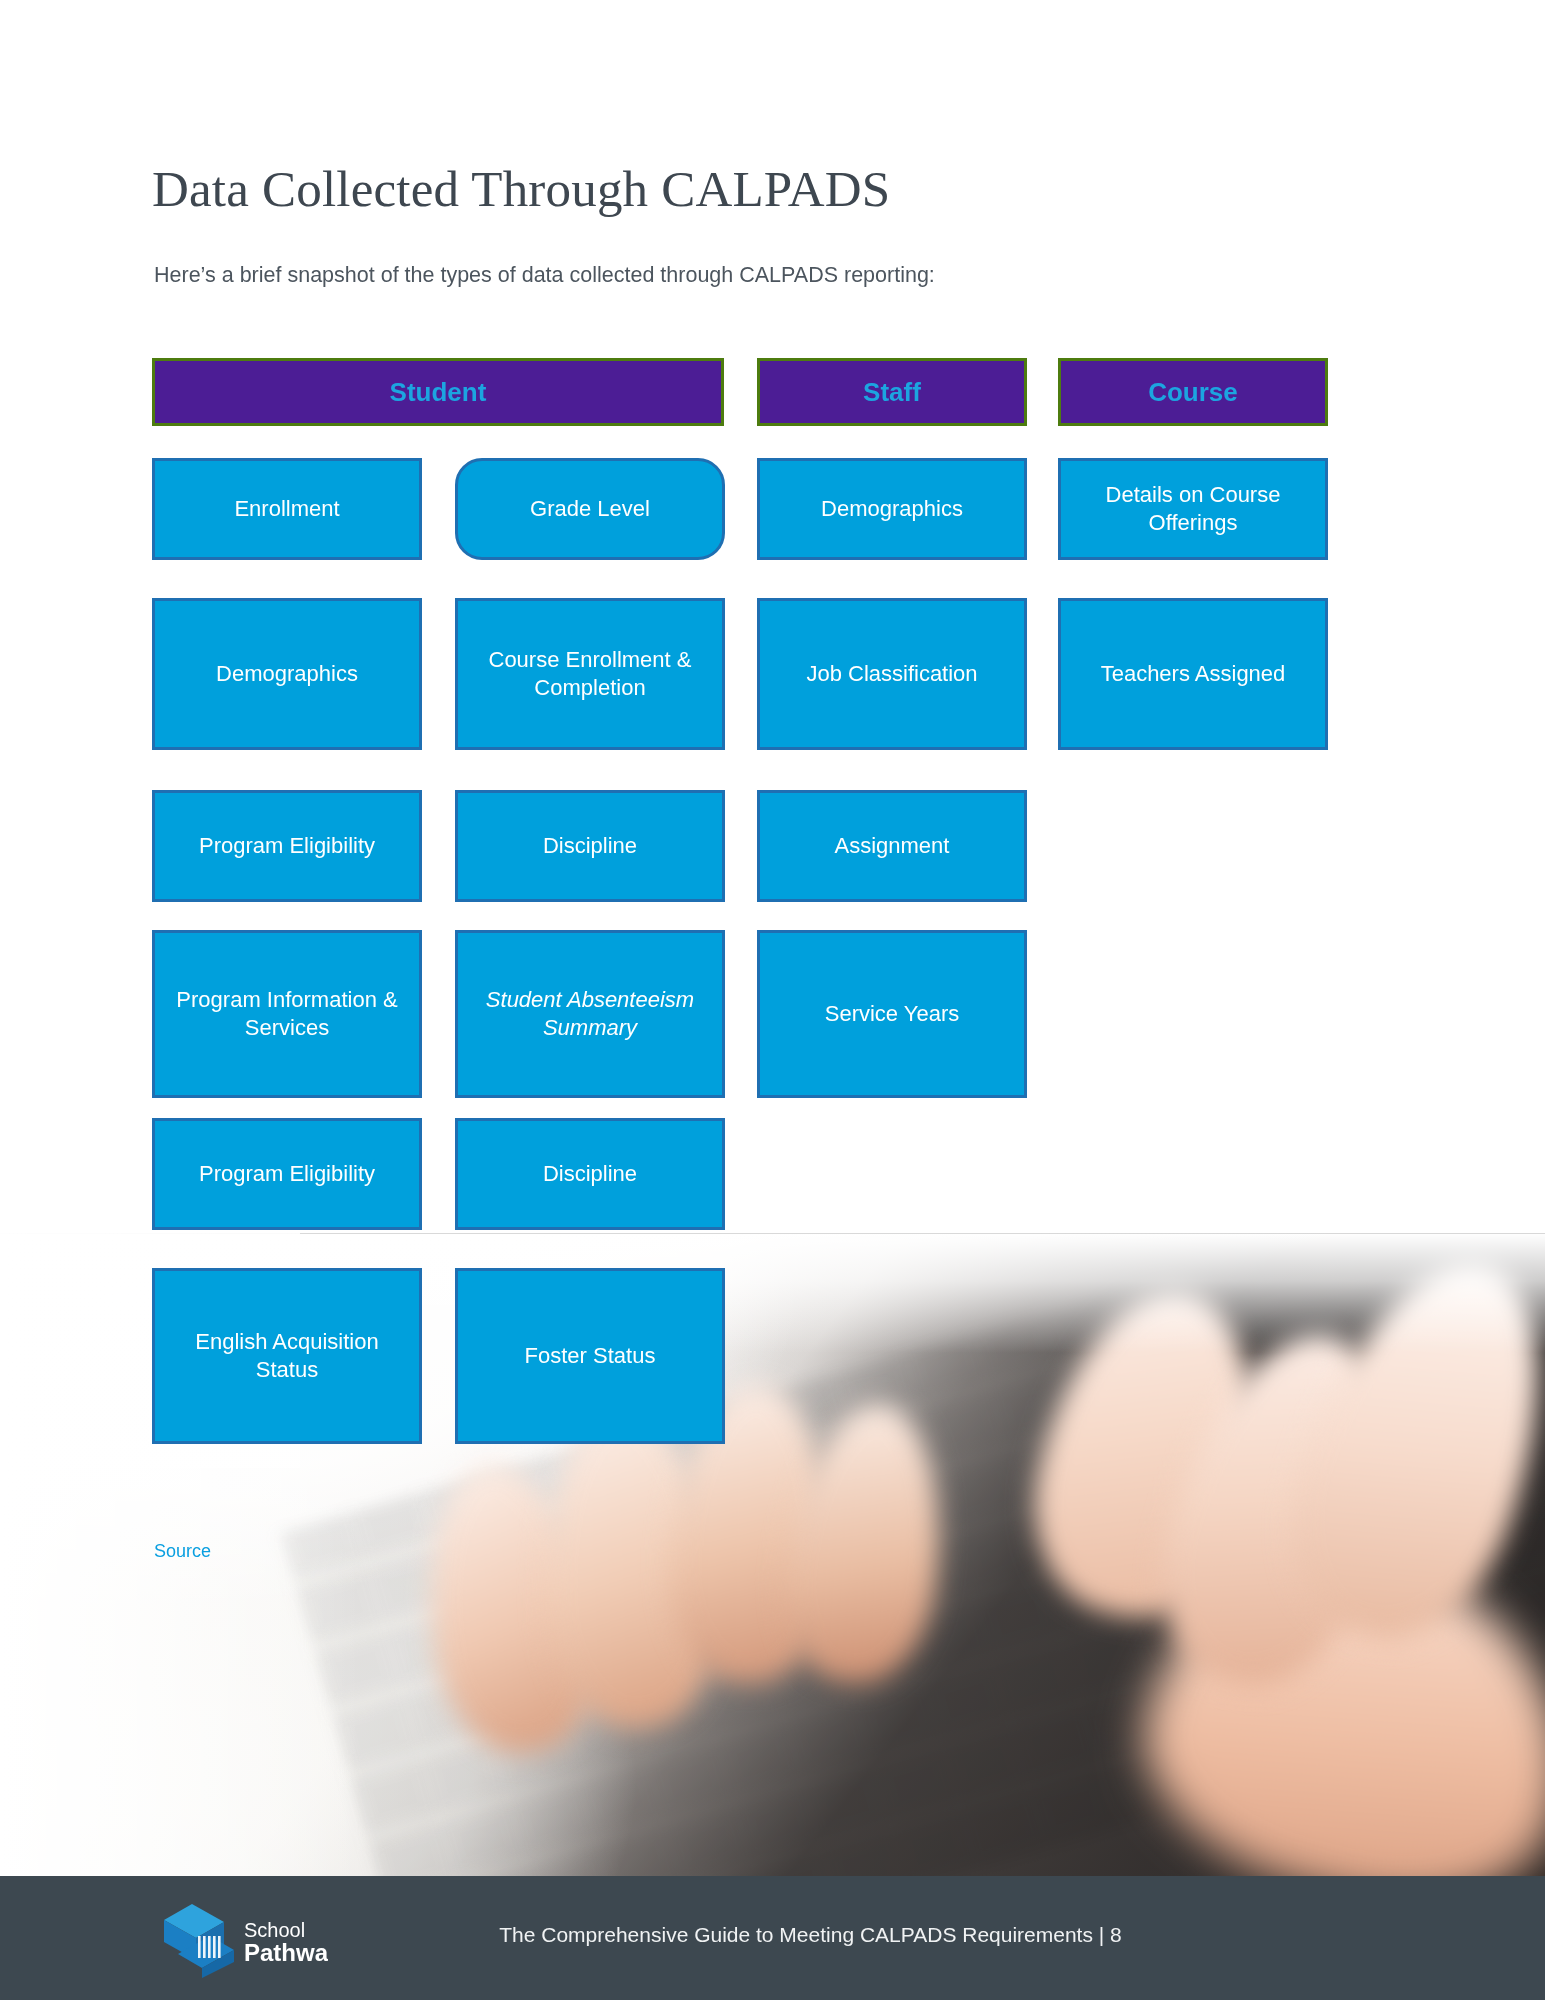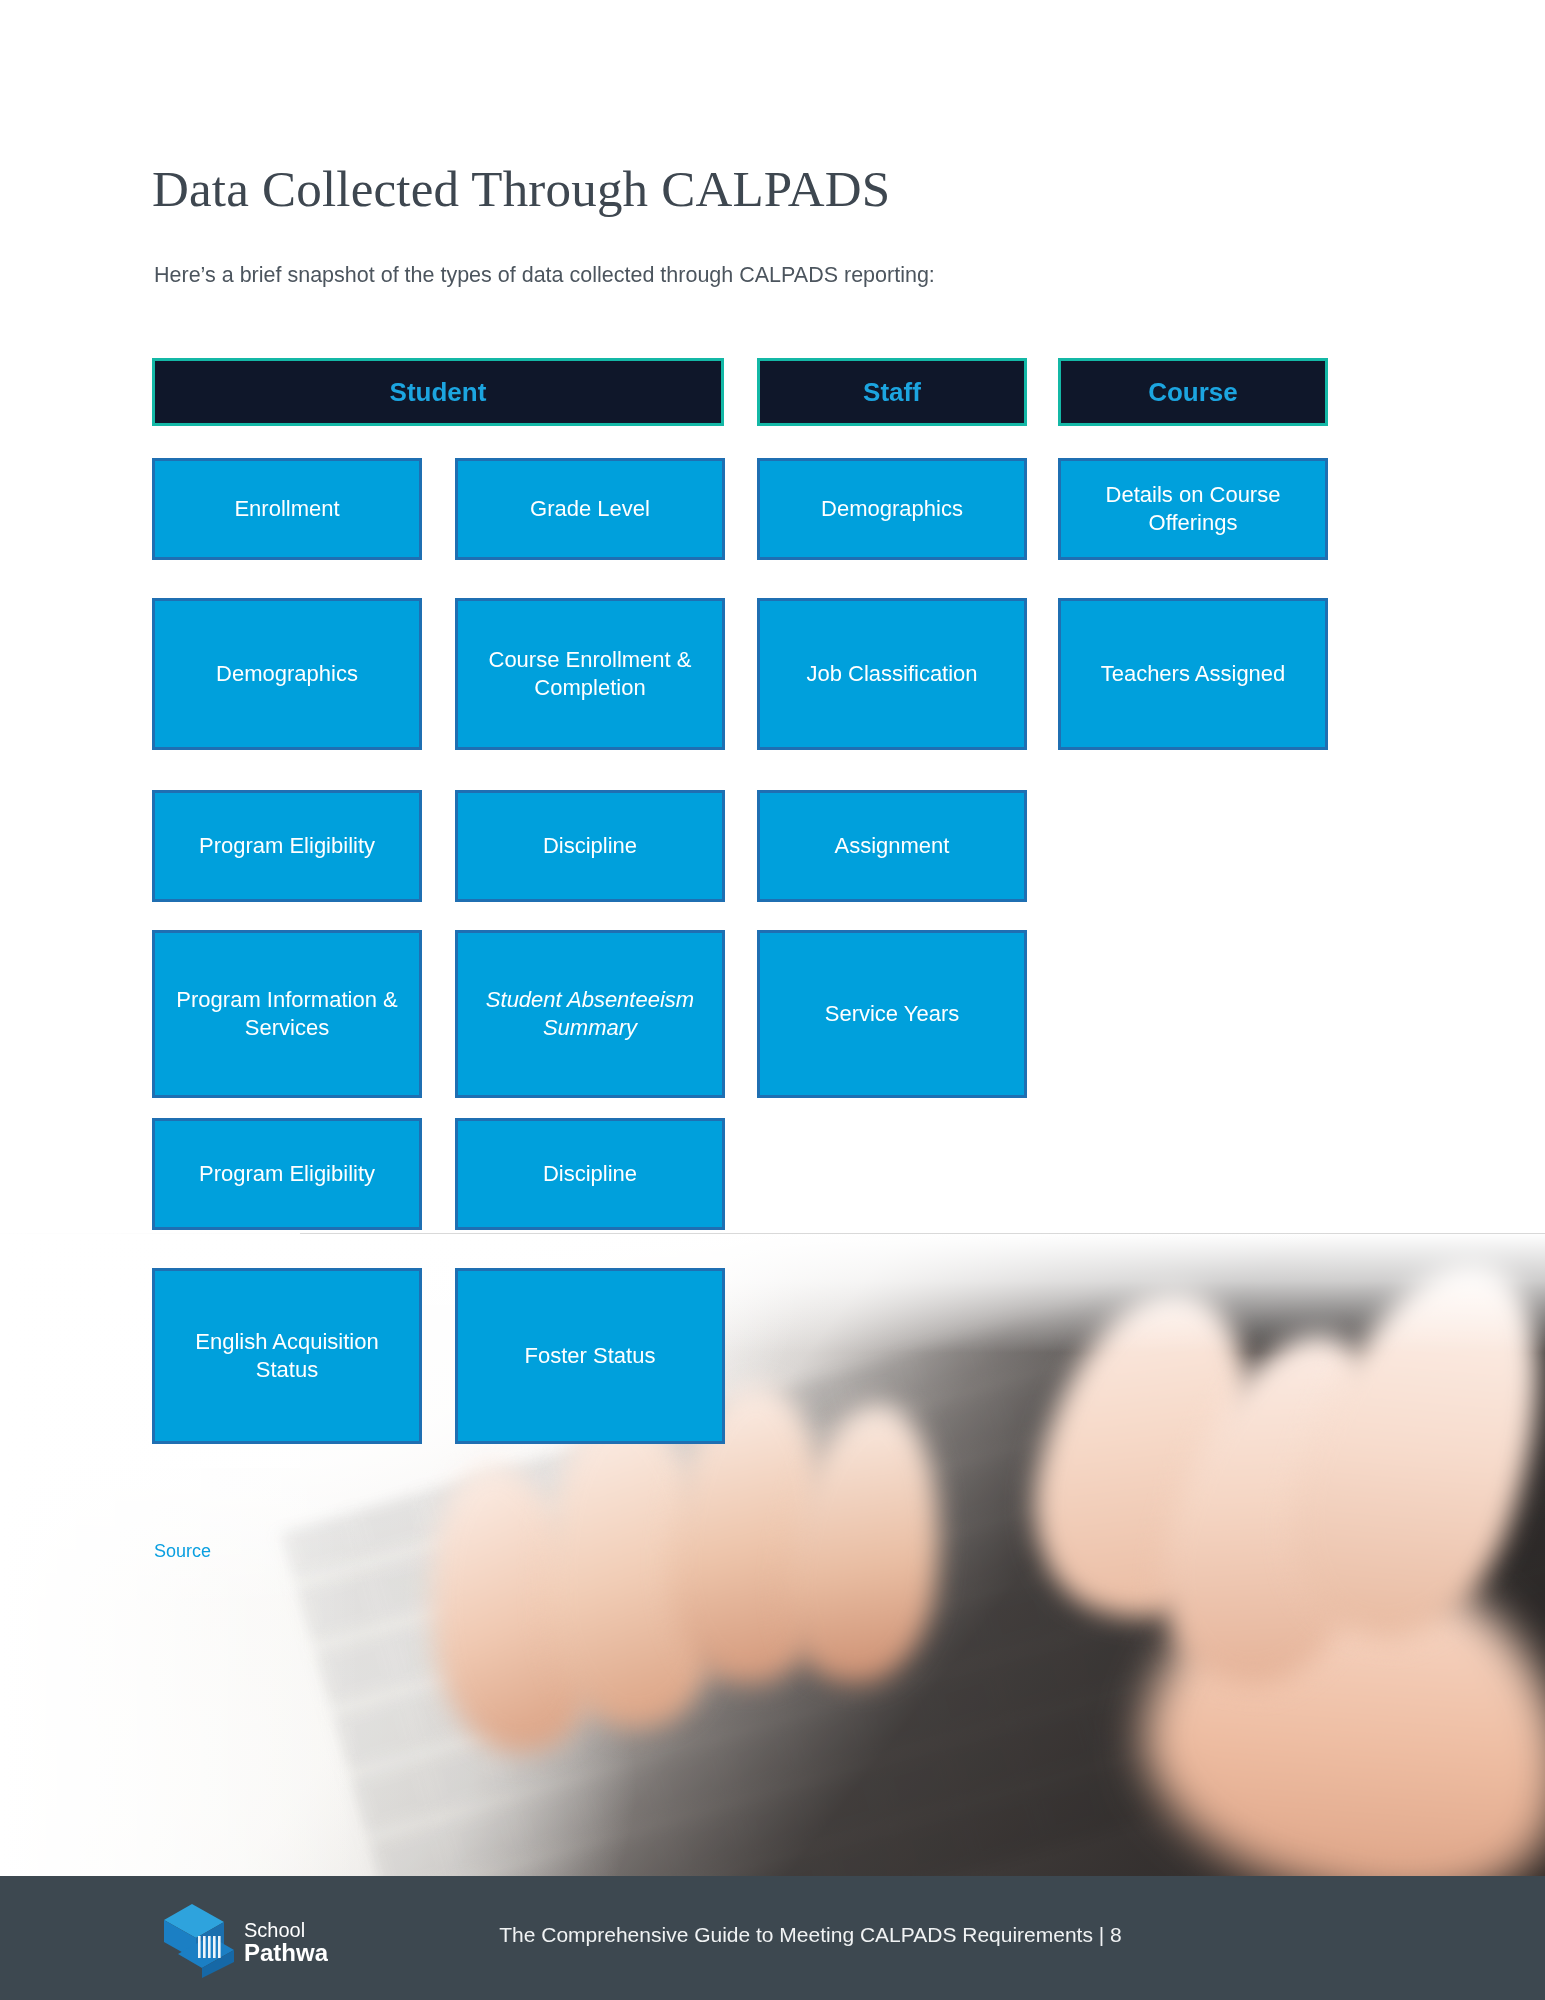--- a/index.html
+++ b/index.html
@@ -153,22 +153,22 @@
   .cell {
     position: absolute;
     box-sizing: border-box;
     display: flex;
     align-items: center;
     justify-content: center;
     text-align: center;
     line-height: 1.26;
   }
   .cell.header {
-    background: #0f172a;
-    border: 3px solid #14b8a6;
+    background: #4c1d95;
+    border: 3px solid #4d7c0f;
     color: #1ca5e0;
     font-size: 26px;
     font-weight: bold;
   }
   .cell.data {
     background: #00a0dc;
     border: 3px solid #1f6fb2;
     color: #ffffff;
     font-size: 22px;
     font-weight: 400;
@@ -241,21 +241,21 @@
   <div class="grid" id="grid">
       <div class="cell header" style="left: 152px; top: 358px; width: 572px; height: 68px;">Student</div>
       <div class="cell header" style="left: 757px; top: 358px; width: 270px; height: 68px;">Staff</div>
       <div class="cell header" style="left: 1058px; top: 358px; width: 270px; height: 68px;">Course</div>
       <div class="cell data" style="left: 152px; top: 458px; width: 270px; height: 102px;">Enrollment</div>
       <div class="cell data" style="left: 152px; top: 598px; width: 270px; height: 152px;">Demographics</div>
       <div class="cell data" style="left: 152px; top: 790px; width: 270px; height: 112px;">Program Eligibility</div>
       <div class="cell data" style="left: 152px; top: 930px; width: 270px; height: 168px;">Program Information &amp; Services</div>
       <div class="cell data" style="left: 152px; top: 1118px; width: 270px; height: 112px;">Program Eligibility</div>
       <div class="cell data" style="left: 152px; top: 1268px; width: 270px; height: 176px;">English Acquisition Status</div>
-      <div class="cell data" style="left: 455px; top: 458px; width: 270px; height: 102px;">Grade Level</div>
+      <div class="cell data" style="left: 455px; top: 458px; width: 270px; height: 102px; border-radius: 27px;">Grade Level</div>
       <div class="cell data" style="left: 455px; top: 598px; width: 270px; height: 152px;">Course Enrollment &amp; Completion</div>
       <div class="cell data" style="left: 455px; top: 790px; width: 270px; height: 112px;">Discipline</div>
       <div class="cell data" style="left: 455px; top: 930px; width: 270px; height: 168px; font-style: italic;">Student Absenteeism Summary</div>
       <div class="cell data" style="left: 455px; top: 1118px; width: 270px; height: 112px;">Discipline</div>
       <div class="cell data" style="left: 455px; top: 1268px; width: 270px; height: 176px;">Foster Status</div>
       <div class="cell data" style="left: 757px; top: 458px; width: 270px; height: 102px;">Demographics</div>
       <div class="cell data" style="left: 757px; top: 598px; width: 270px; height: 152px;">Job Classification</div>
       <div class="cell data" style="left: 757px; top: 790px; width: 270px; height: 112px;">Assignment</div>
       <div class="cell data" style="left: 757px; top: 930px; width: 270px; height: 168px;">Service Years</div>
       <div class="cell data" style="left: 1058px; top: 458px; width: 270px; height: 102px;">Details on Course Offerings</div>

